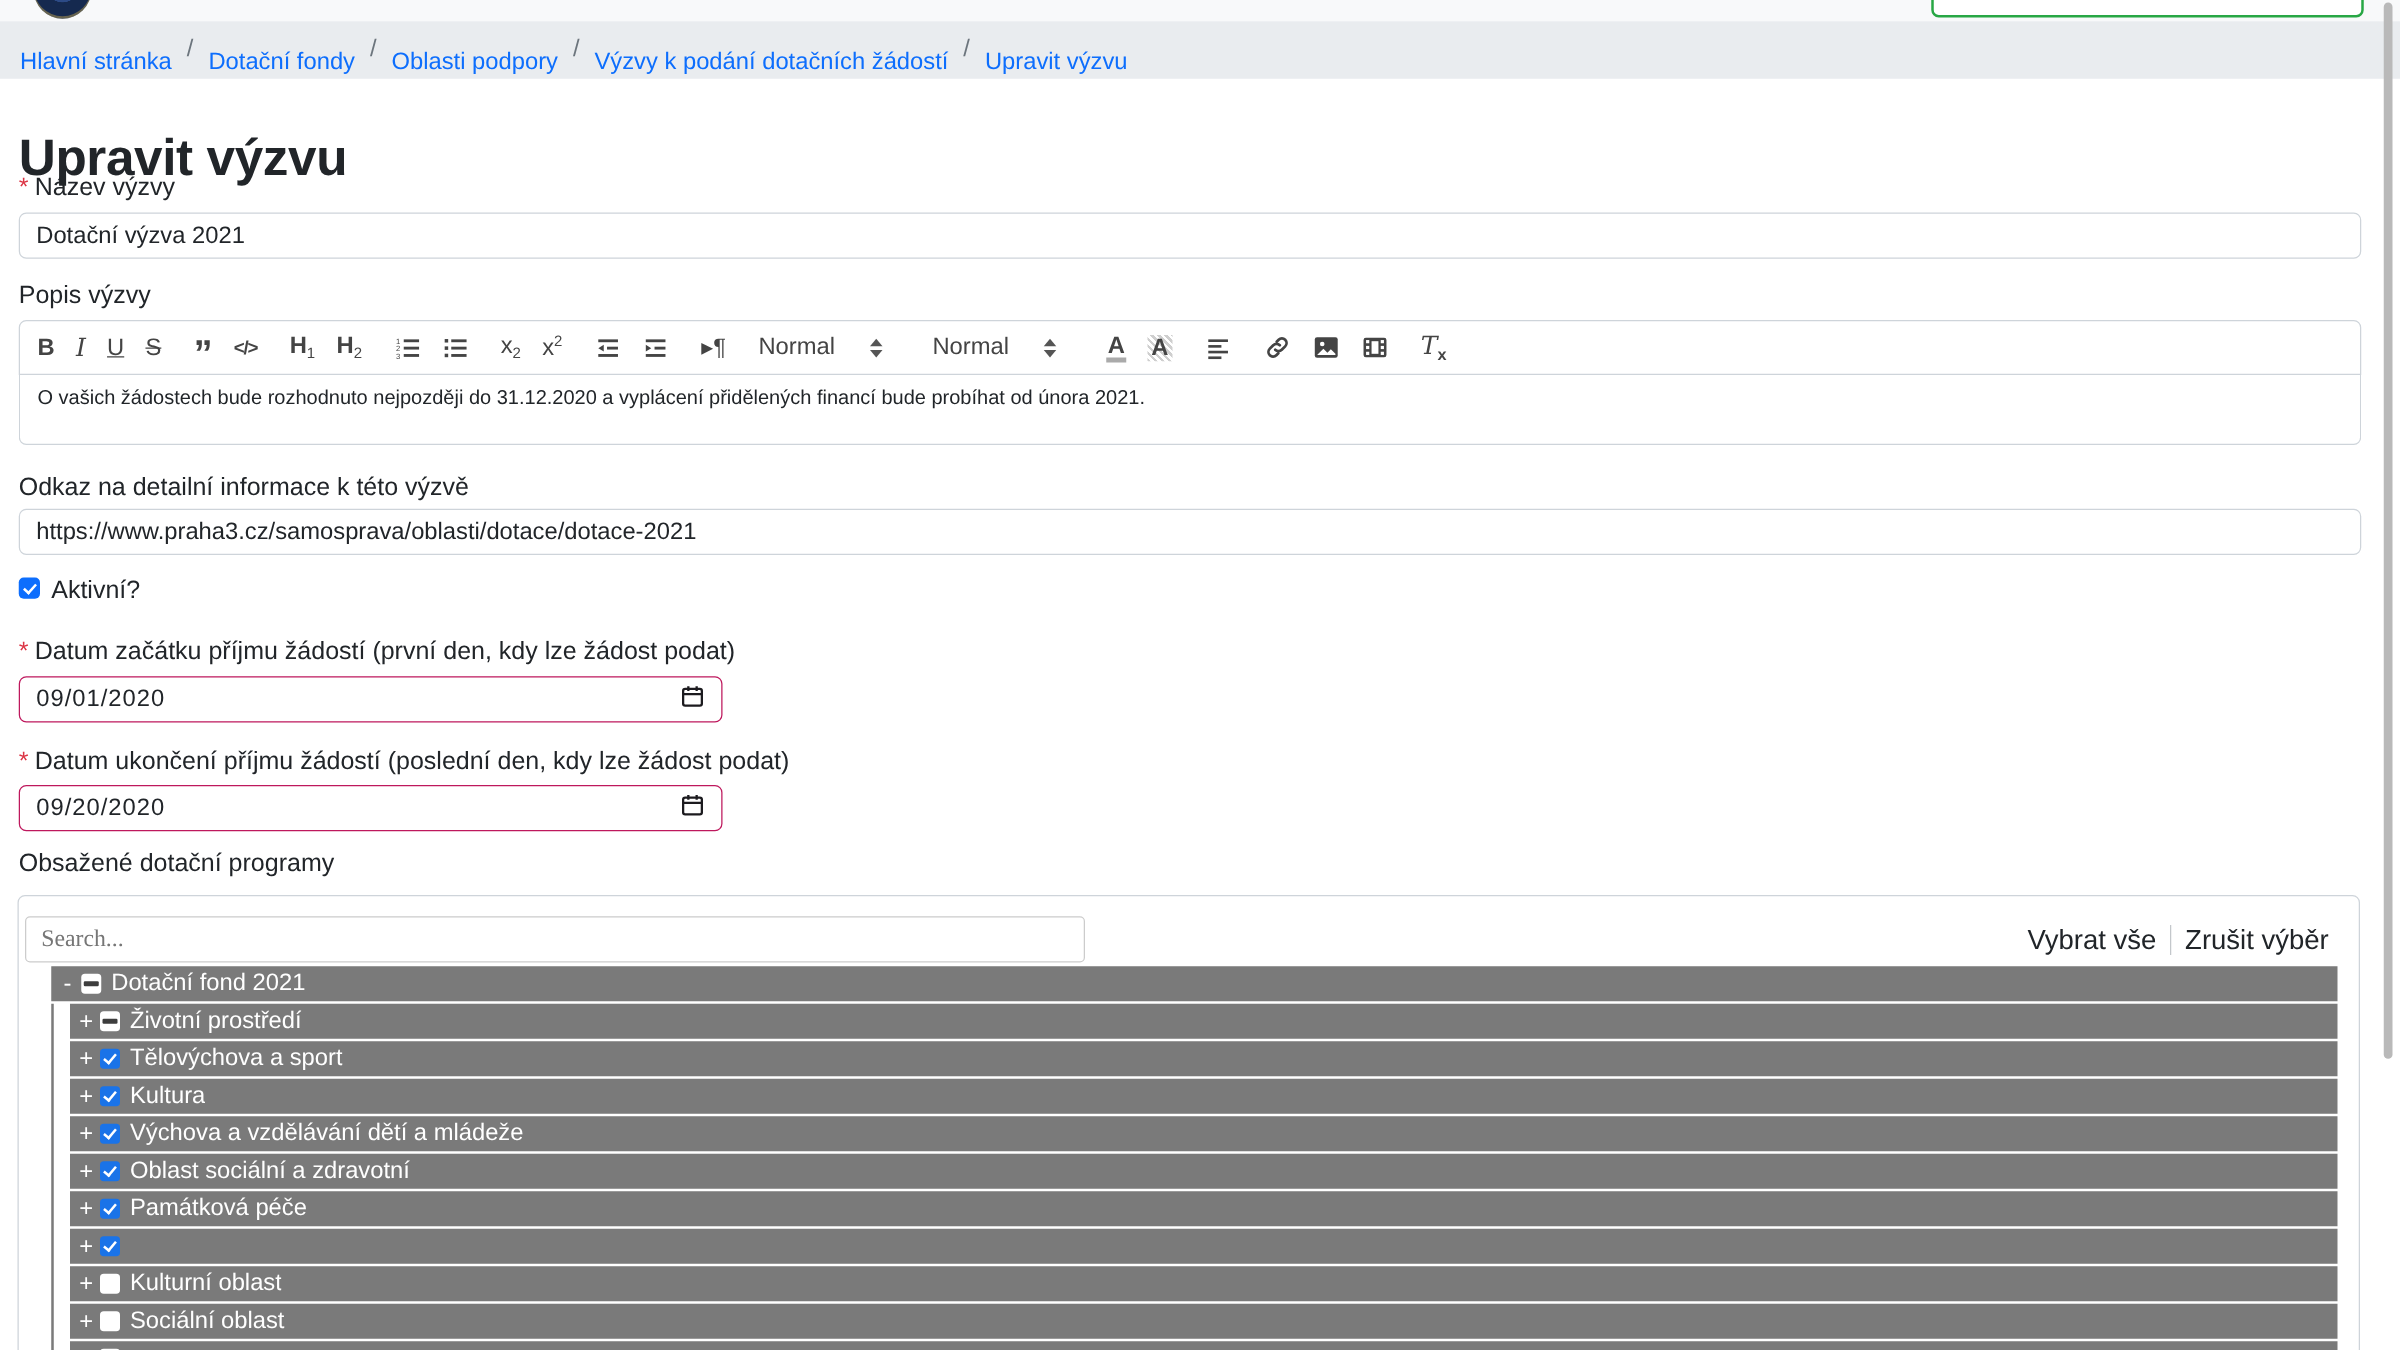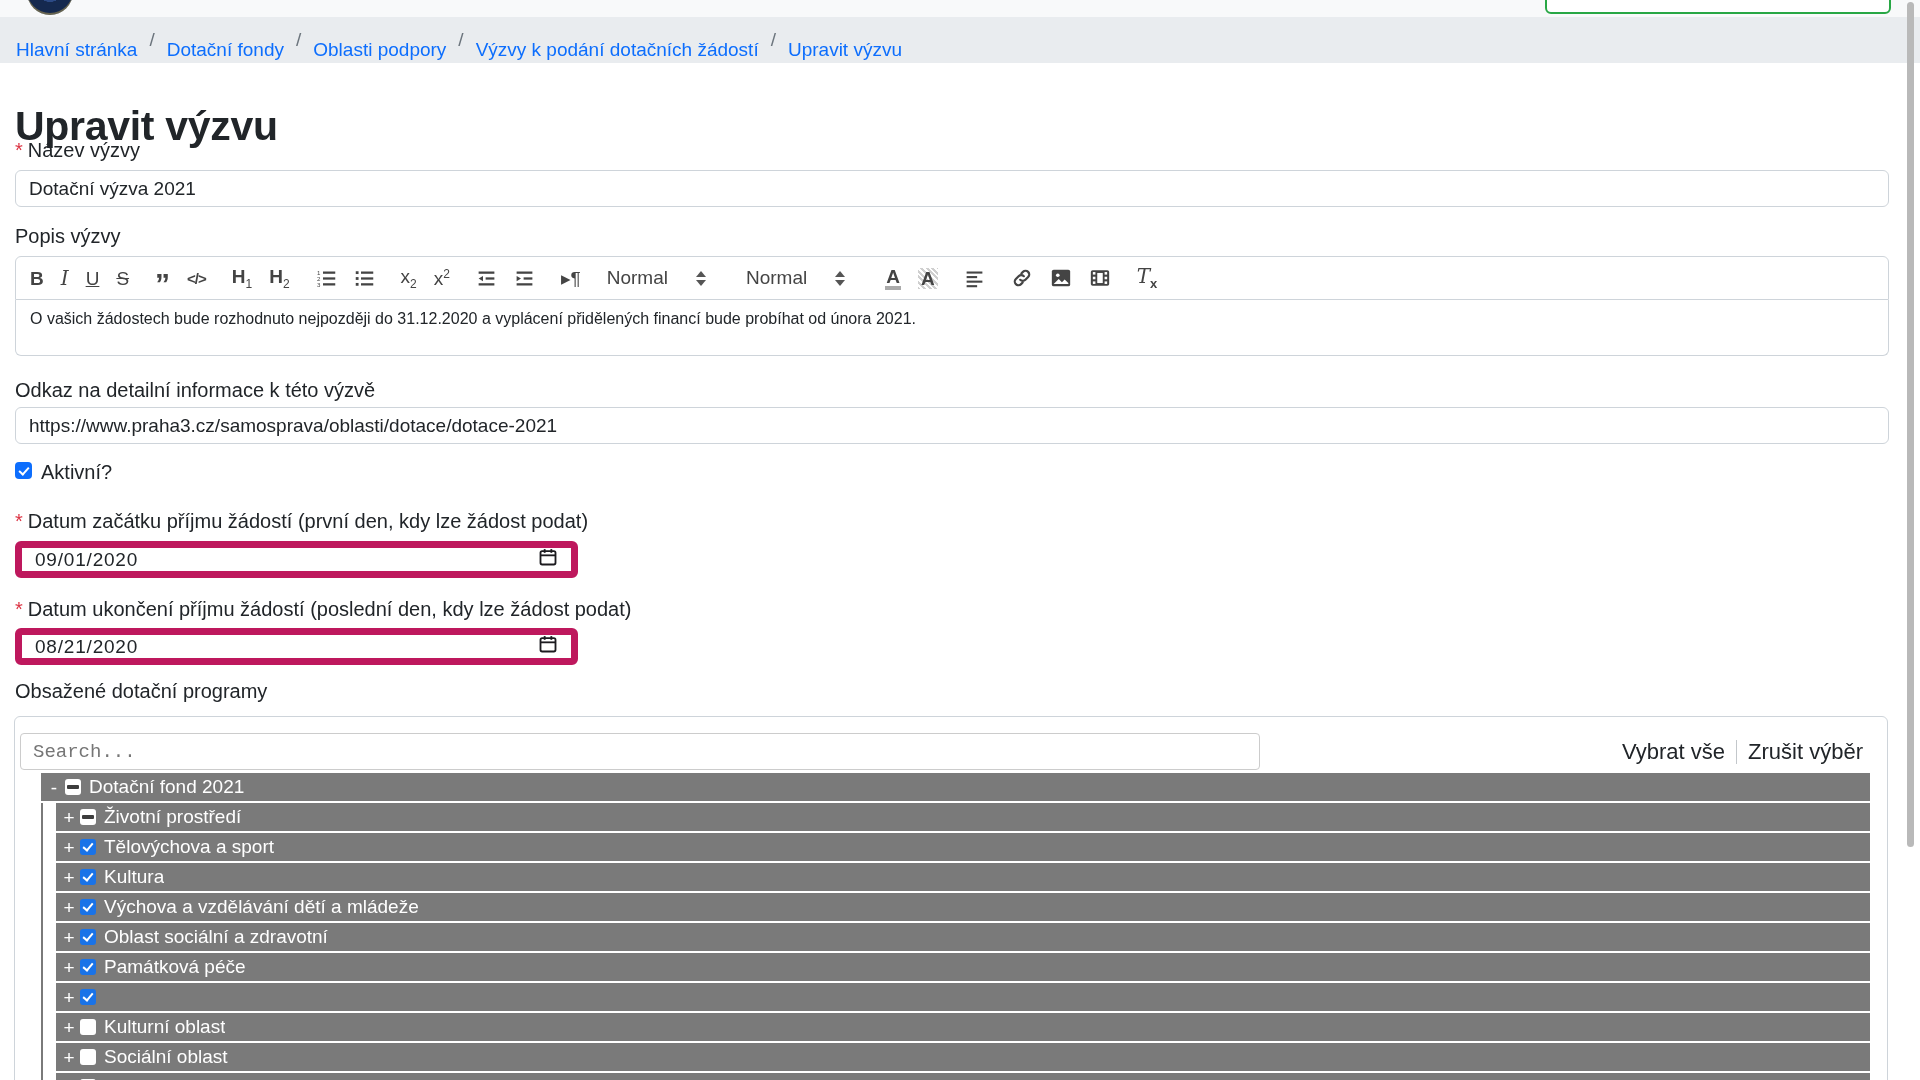--- a/index.html
+++ b/index.html
@@ -56,30 +56,30 @@
   .ql-editor{border:1px solid #ced4da;border-top:none;border-radius:0 0 6px 6px;height:56px;box-sizing:border-box;
              padding:7px 14px;font-size:16px;line-height:1.45;color:#212529;overflow:hidden;cursor:text;}
   .ql-editor p{margin:0;}
 
   
   .acheck{position:absolute;left:15px;top:462px;width:17px;height:17px;background:#0d6efd;border-radius:4px;cursor:pointer;}
   .acheck::after{content:"";position:absolute;left:5.5px;top:2.5px;width:4px;height:8px;
                  border:solid #fff;border-width:0 2px 2px 0;transform:rotate(42deg);}
 
   
-  .dinput{position:absolute;left:15px;width:563px;height:37px;border:7px solid #be185d;border-radius:6px;
+  .dinput{position:absolute;left:15px;width:563px;height:37px;border:1px solid #be185d;border-radius:6px;
           box-sizing:border-box;display:flex;align-items:center;padding:0 13px;font-size:19px;
           letter-spacing:.8px;color:#212529;background:#fff;cursor:text;}
   .dinput .spacer{flex:1;}
 
   
   .treebox{position:absolute;left:14px;top:716px;width:1874px;height:380px;border:1px solid #ced4da;
            border-radius:6px;box-sizing:border-box;background:#fff;}
-  .tree-search{position:absolute;left:5px;top:16px;width:1240px;height:37px;border:1px solid #ccc;border-radius:4px;
-               box-sizing:border-box;padding:0 12px;font-family:Liberation Mono, monospace;font-size:19px;color:#444;outline:none;}
+  .tree-search{position:absolute;left:5px;top:16px;width:848px;height:37px;border:1px solid #ccc;border-radius:4px;
+               box-sizing:border-box;padding:0 12px;font-family:Liberation Serif, serif;font-size:19px;color:#444;outline:none;}
   .tree-search::placeholder{color:#767676;}
   .tree-actions{position:absolute;right:24px;top:16px;height:37px;display:flex;align-items:center;font-size:22px;color:#212529;}
   .tree-actions a{color:#212529;text-decoration:none;cursor:pointer;}
   .vsep{width:1px;height:24px;background:#c3c7cb;margin:0 11px;}
   .tree{position:absolute;left:26px;top:56px;right:17px;}
   .node{height:28px;margin-bottom:2px;background:#7a7a7a;display:flex;align-items:center;color:#fff;
         font-size:19px;padding-left:6px;box-sizing:border-box;cursor:pointer;}
   .children{border-left:2px solid #7a7a7a;padding-left:13px;}
   .tg{width:14px;flex:none;text-align:center;color:#fff;font-size:19px;line-height:1;cursor:pointer;}
   .cb{width:16px;height:16px;border-radius:3px;background:#fff;margin:0 8px 0 4px;position:relative;flex:none;cursor:pointer;}
@@ -308,21 +308,21 @@
       <line x1="8" y1="2.5" x2="8" y2="7"></line>
         <line x1="16" y1="2.5" x2="16" y2="7"></line>
       </svg>
   </span>
 </div>
 
 <div class="flabel" style="top:597px">
   <span class="req">*</span><span>Datum ukončení příjmu žádostí (poslední den, kdy lze žádost podat)</span>
 </div>
 <div class="dinput" style="top:628px">
-  <span>08/21/2020</span>
+  <span>09/20/2020</span>
     <span class="spacer"></span>
   <span>
     <svg width="20" height="20" viewBox="0 0 24 24" fill="none" stroke="#1c1b1f" stroke-width="2.2">
       <rect x="3" y="5" width="18" height="16" rx="2"></rect>
         <line x1="3" y1="10" x2="21" y2="10"></line>
       <line x1="8" y1="2.5" x2="8" y2="7"></line>
         <line x1="16" y1="2.5" x2="16" y2="7"></line>
       </svg>
   </span>
 </div>

